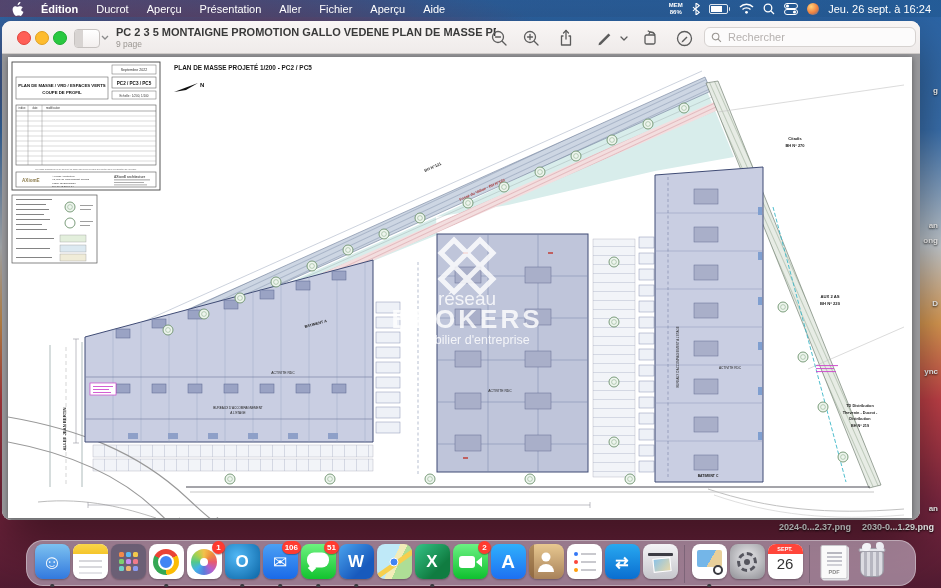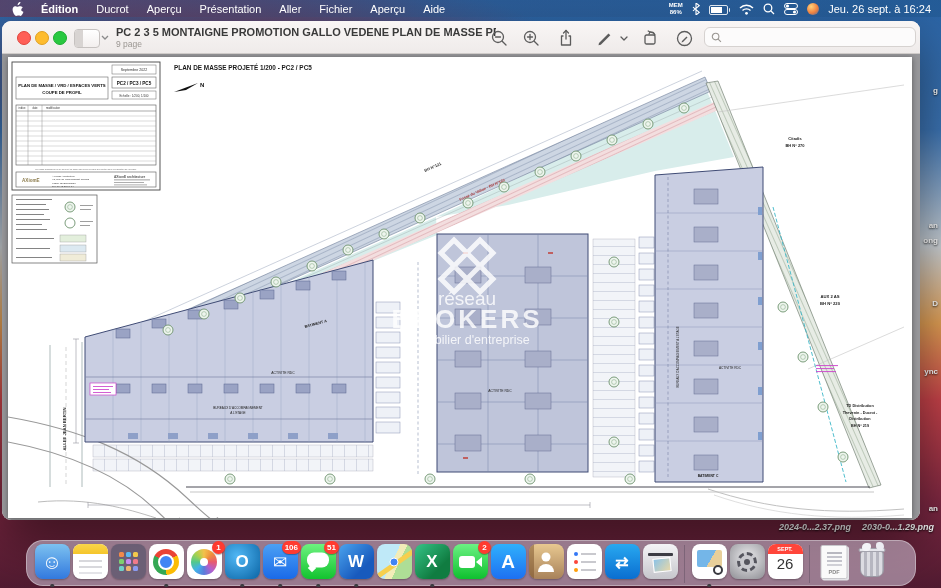--- a/index.html
+++ b/index.html
@@ -3,40 +3,40 @@
 <meta charset="utf-8">
 <style>
   html,body{margin:0;padding:0;background:#1a1a1e;font-family:"Liberation Sans",sans-serif;}
   #screen{position:relative;width:941px;height:588px;overflow:hidden;background:#2a63a4;}
   .wall{position:absolute;inset:0;background:linear-gradient(180deg,#2a63a4 0%,#3c74b4 22%,#cdd2d6 42%,#e3a055 55%,#c8434a 68%,#7c2742 86%,#511b31 100%);}
   .wallblob{position:absolute;left:-60px;top:-30px;width:640px;height:200px;background:radial-gradient(closest-side,#8a2c3e,rgba(138,44,62,0));}
   
   .menubar{position:absolute;top:0;left:0;right:0;height:17px;display:flex;align-items:center;color:#fff;font-size:11px;background:linear-gradient(90deg,rgba(110,50,75,.60),rgba(45,80,130,.45) 45%,rgba(30,85,140,.5));z-index:30;}
   .m-item{padding:0 9px;white-space:nowrap;}
   .m-item.b{font-weight:bold;}
-  .mstatus{margin-left:auto;display:flex;align-items:flex-end;gap:9px;padding-right:10px;}
+  .mstatus{margin-left:auto;display:flex;align-items:center;gap:9px;padding-right:10px;}
   .memblk{display:flex;flex-direction:column;align-items:center;font-size:6px;line-height:6.5px;font-weight:700;}
   .clock{font-size:11px;white-space:nowrap;}
   
   .window{position:absolute;left:2px;top:21px;width:918px;height:499px;border-radius:9px;background:#f5f2f1;box-shadow:0 22px 55px rgba(0,0,0,.5);z-index:10;}
   .titlebar{position:absolute;top:0;left:0;right:0;height:32px;border-bottom:1px solid #cfcbc9;border-radius:9px 9px 0 0;background:linear-gradient(#f9f6f5,#efebea);}
   .tl{position:absolute;top:10px;width:12px;height:12px;border-radius:50%;}
   .wtitle{position:absolute;left:96px;top:5px;font-size:11px;font-weight:bold;color:#3a3a3a;white-space:nowrap;max-width:380px;overflow:hidden;}
   .wsub{position:absolute;left:96px;top:18px;font-size:8.5px;color:#9a9692;}
   .tbicon{position:absolute;top:8px;width:22px;height:18px;display:flex;align-items:center;justify-content:center;}
   .tbicon svg{stroke:#5c5c5c;fill:none;stroke-width:1.3;stroke-linecap:round;stroke-linejoin:round;}
   .sfield{position:absolute;left:702px;top:6px;width:212px;height:20px;border:1px solid #d6d2d0;border-radius:6px;background:#fcfbfb;display:flex;align-items:center;padding:0 6px;box-sizing:border-box;gap:4px;}
   .sfield input{border:none;outline:none;background:transparent;font-size:11px;color:#444;width:170px;font-family:"Liberation Sans",sans-serif;}
   .sfield input::placeholder{color:#b5b1af;}
   .content{position:absolute;top:33px;left:0;right:0;bottom:0;background:#97979a;border-radius:0 0 9px 9px;overflow:hidden;}
   .paper{position:absolute;left:6px;top:3px;width:904px;height:461px;background:#ffffff;box-shadow:0 1px 6px rgba(0,0,0,.4);}
   .paper svg{display:block;}
   
   .elabel{position:absolute;right:3px;color:#fff;font-size:8px;font-weight:600;text-shadow:0 1px 2px rgba(0,0,0,.75);z-index:5;}
-  .flabel{position:absolute;top:522px;color:#fff;font-size:9px;font-weight:700;text-shadow:0 1px 2px rgba(0,0,0,.85);z-index:5;white-space:nowrap;font-style:italic;}
+  .flabel{position:absolute;top:522px;color:#fff;font-size:9px;font-weight:700;text-shadow:0 1px 2px rgba(0,0,0,.85);z-index:5;white-space:nowrap;}
   
   .dock{position:absolute;left:26px;top:540px;width:890px;height:46px;border-radius:17px;background:rgba(226,218,238,.5);border:1px solid rgba(255,255,255,.35);display:flex;align-items:flex-start;padding:3px 6px 0;box-sizing:border-box;z-index:20;}
   .dw{position:relative;width:38px;height:42px;display:flex;justify-content:center;}
   .di{width:35px;height:35px;border-radius:8px;position:relative;overflow:hidden;box-shadow:0 1px 2px rgba(0,0,0,.3);}
   .di.plain{background:none;box-shadow:none;overflow:visible;}
   .g{position:absolute;left:50%;top:50%;transform:translate(-50%,-50%);font-weight:bold;}
   .abs{position:absolute;left:50%;top:50%;transform:translate(-50%,-50%);}
   .rdot{position:absolute;bottom:-1px;left:50%;transform:translateX(-50%);width:3.5px;height:3.5px;border-radius:50%;background:#3c3c40;}
   .badge{position:absolute;top:-3px;right:-2px;min-width:13px;height:13px;border-radius:7px;background:#ff3b30;color:#fff;font-size:8px;font-weight:700;display:flex;align-items:center;justify-content:center;padding:0 3px;box-sizing:border-box;z-index:5;box-shadow:0 1px 1px rgba(0,0,0,.3);}
   .ddiv{width:1px;height:38px;background:rgba(60,50,70,.30);margin:1px 5px 0;}
@@ -163,20 +163,21 @@
           <svg width="17" height="17" viewBox="0 0 17 17">
             <circle cx="8.5" cy="8.5" r="7"></circle>
             <path d="M6 11l4.5-4.5 1 1L7 12l-1.5.5z" fill="#5c5c5c" stroke="none"></path>
           </svg>
         </span>
       <span class="sfield">
         <svg width="11" height="11" viewBox="0 0 12 12">
             <circle cx="5" cy="5" r="3.6" stroke="#9a9692" fill="none" stroke-width="1.2"></circle>
             <line x1="7.8" y1="7.8" x2="10.8" y2="10.8" stroke="#9a9692" stroke-width="1.2"></line>
           </svg>
+        <input type="text" placeholder="Rechercher" style="">
       </span>
     </div>
 
     <div class="content">
       <div class="paper">
         <svg viewBox="0 0 904 461" width="904" height="461">
           <defs>
             <pattern id="roadp" width="5" height="5" patternUnits="userSpaceOnUse" patternTransform="rotate(65)">
                 <rect width="5" height="5" fill="#cdd6e3"></rect>
                 <line x1="0" y1="0" x2="0" y2="5" stroke="#8c9ab2" stroke-width="1.1"></line>

